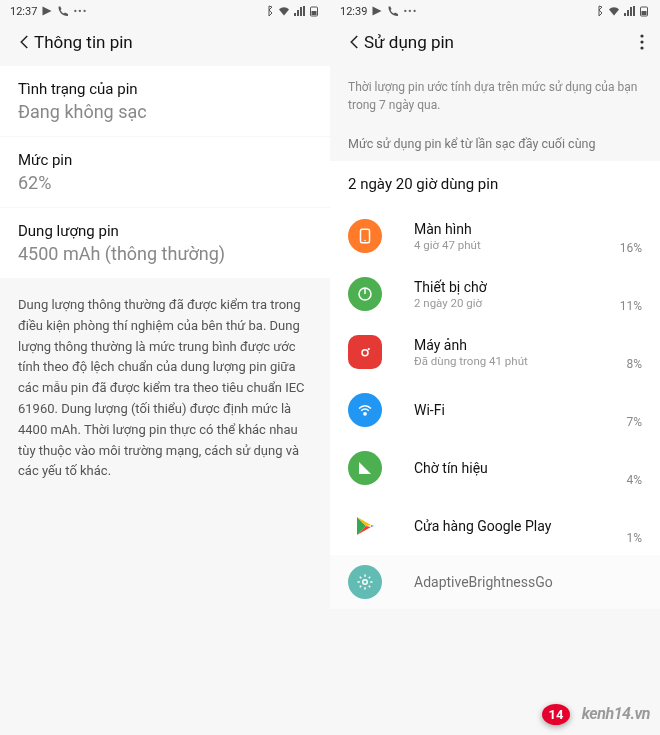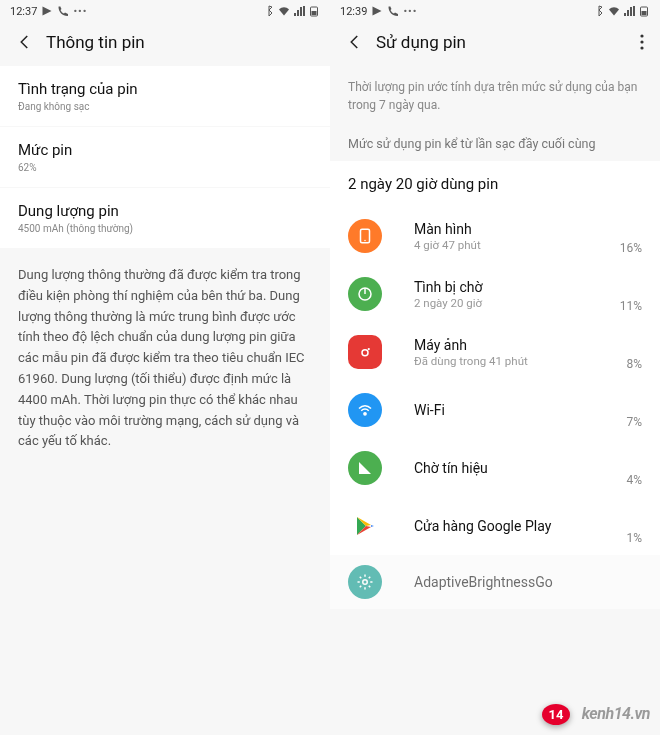--- a/index.html
+++ b/index.html
@@ -30,34 +30,33 @@
     background: #f7f7f7;
   }
   .statusbar .left { display: flex; gap: 4px; align-items: center; justify-content: space-between; }
   .statusbar .right { display: flex; gap: 3px; align-items: center; }
   .sb-icon { width: 12px; height: 12px; fill: #555; }
   .header {
     display: flex;
     align-items: center;
     padding: 10px 16px 14px;
     background: #f7f7f7;
-    gap: 12px;
   }
   .back-arrow { width: 18px; height: 18px; stroke: #222; fill: none; stroke-width: 2; }
   .header-title { font-size: 17px; color: #111; font-weight: 400; }
   .header .spacer { flex: 1; }
   .more-icon { width: 4px; height: 16px; }
   .more-icon circle { fill: #333; }
   .card {
     background: #fff;
     padding: 14px 18px;
     margin-bottom: 1px;
   }
   .card-title { font-size: 15px; color: #111; margin-bottom: 3px; }
-  .card-sub { font-size: 10px; color: #888; }
+  .card-sub { font-size: 18px; color: #888; }
   .body-text {
     padding: 16px 18px;
     font-size: 13px;
     line-height: 1.6;
     color: #555;
   }
   
   .chart-area {
     background: #fff;
     padding: 14px 14px 10px 14px;
@@ -254,21 +253,21 @@
   </div>
 
   <div class="usage-row">
     <div class="usage-icon ic-green">
       <svg width="18" height="18" viewBox="0 0 24 24" fill="none" stroke="#fff" stroke-width="2">
           <circle cx="12" cy="12" r="8"></circle>
           <line x1="12" y1="4" x2="12" y2="12"></line>
         </svg>
     </div>
     <div class="usage-text">
-      <div class="usage-name">Tình bị chờ</div>
+      <div class="usage-name">Thiết bị chờ</div>
       <div class="usage-sub">2 ngày 20 giờ</div>
     </div>
     <div class="usage-pct">11%</div>
   </div>
 
   <div class="usage-row">
     <div class="usage-icon ic-red">
       <svg width="18" height="18" viewBox="0 0 24 24" fill="#fff">
           <circle cx="12" cy="13" r="4" fill="none" stroke="#fff" stroke-width="2"></circle>
           <circle cx="17" cy="8" r="1.5"></circle>

